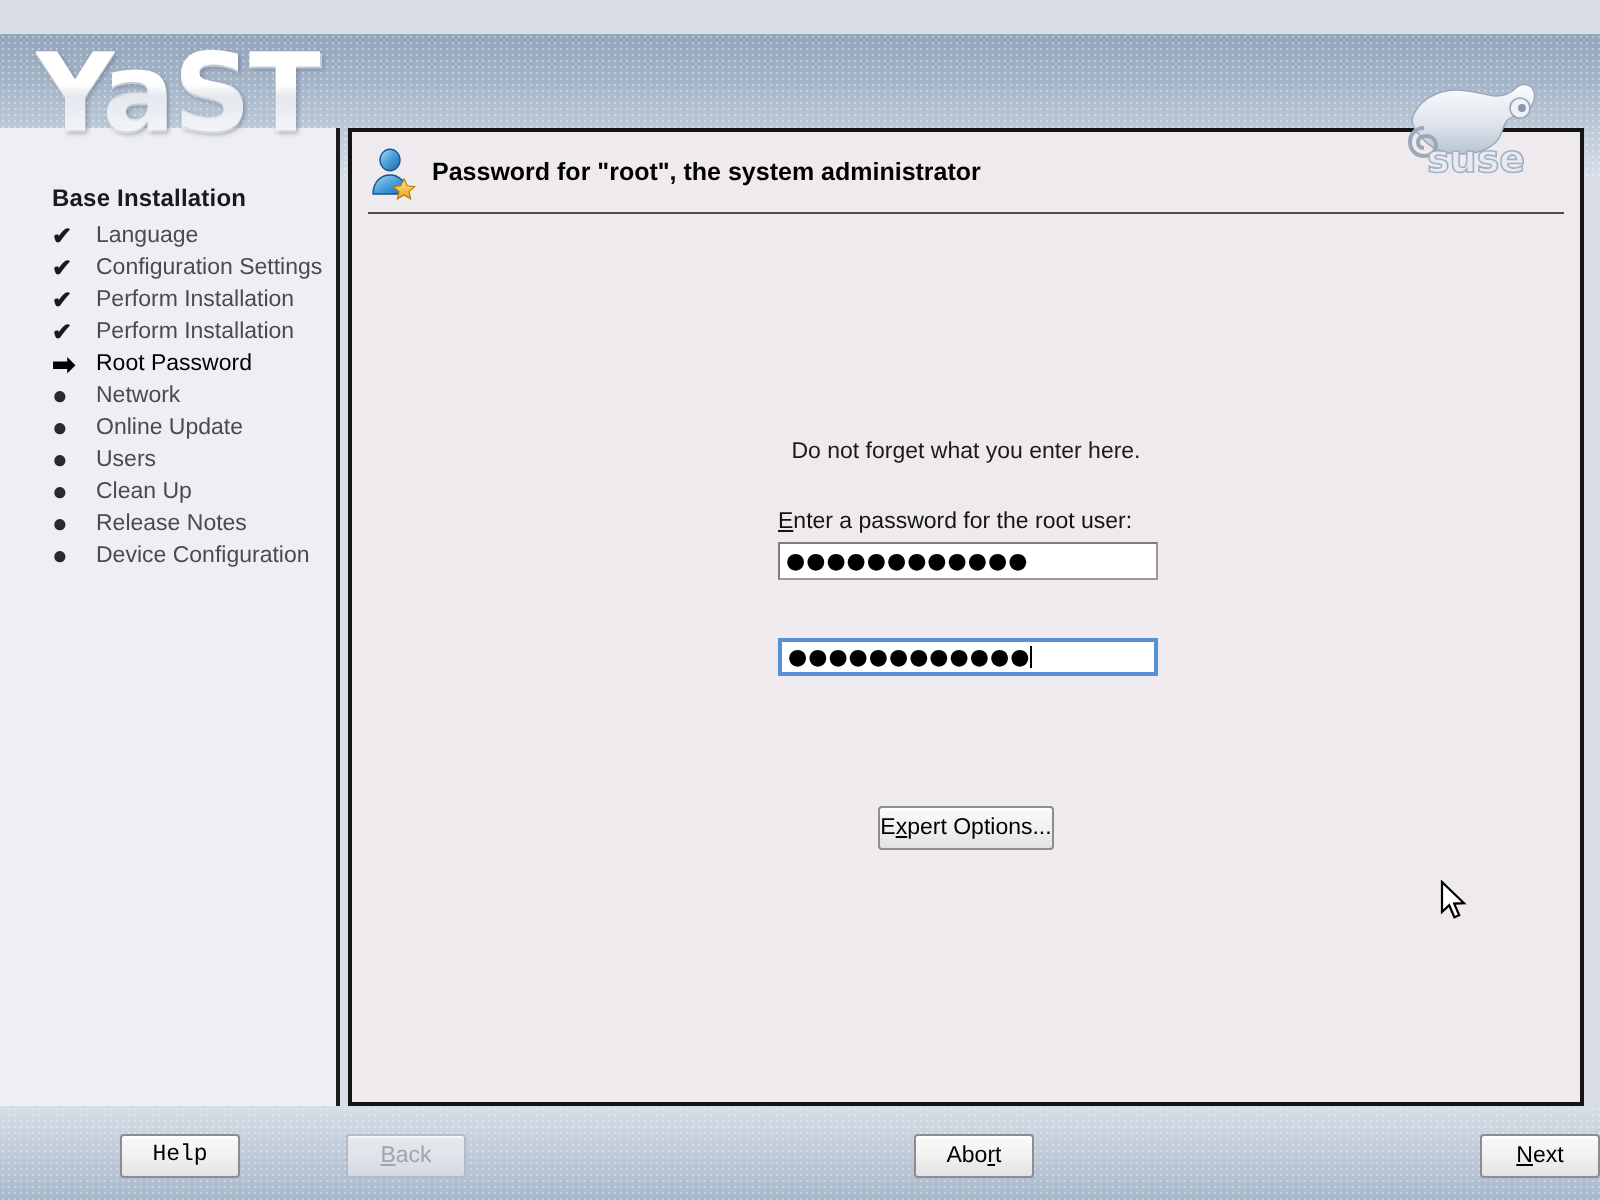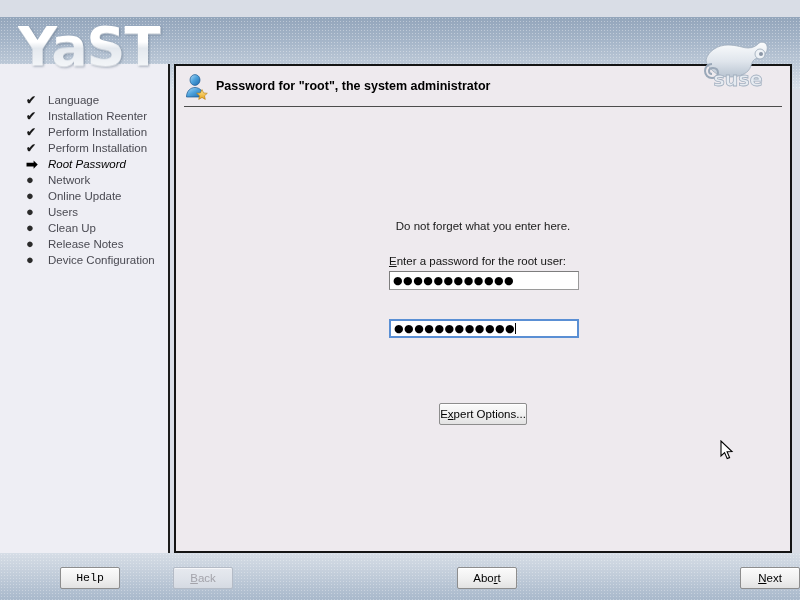--- a/index.html
+++ b/index.html
@@ -114,21 +114,20 @@
     color: #2a2a2a;
   }
   .side-item .marker.arrow {
     font-size: 14px;
     color: #000;
     font-weight: bold;
   }
   .side-item.current .label {
     color: #000;
     font-weight: normal;
-    font-style: italic;
   }
 
   
   .content {
     position: absolute;
     left: 174px;
     top: 64px;
     width: 618px;
     height: 489px;
     background: #eeeaee;
@@ -301,28 +300,29 @@
         </g>
         <circle cx="68" cy="20" r="5" fill="#eef2f6" stroke="#9aa8b8" stroke-width="0.8"></circle>
         <circle cx="69" cy="20" r="2" fill="#8b97a6"></circle>
         <text x="46" y="52" text-anchor="middle" font-family="DejaVu Sans, sans-serif" font-size="19" font-weight="bold" fill="#e6ebf1" stroke="#a3b0c0" stroke-width="0.8">suse</text>
       </svg>
     </div>
   </div>
 
   <div class="sidebar">
 
+    <div class="side-group-title">Base Installation</div>
 
     <div class="side-item">
       <span class="marker check">✔</span>
       <span class="label">Language</span>
     </div>
     <div class="side-item">
       <span class="marker check">✔</span>
-      <span class="label">Installation Reenter</span>
+      <span class="label">Configuration Settings</span>
     </div>
     <div class="side-item">
       <span class="marker check">✔</span>
       <span class="label">Perform Installation</span>
     </div>
 
 
     <div class="side-item">
       <span class="marker check">✔</span>
       <span class="label">Perform Installation</span>

